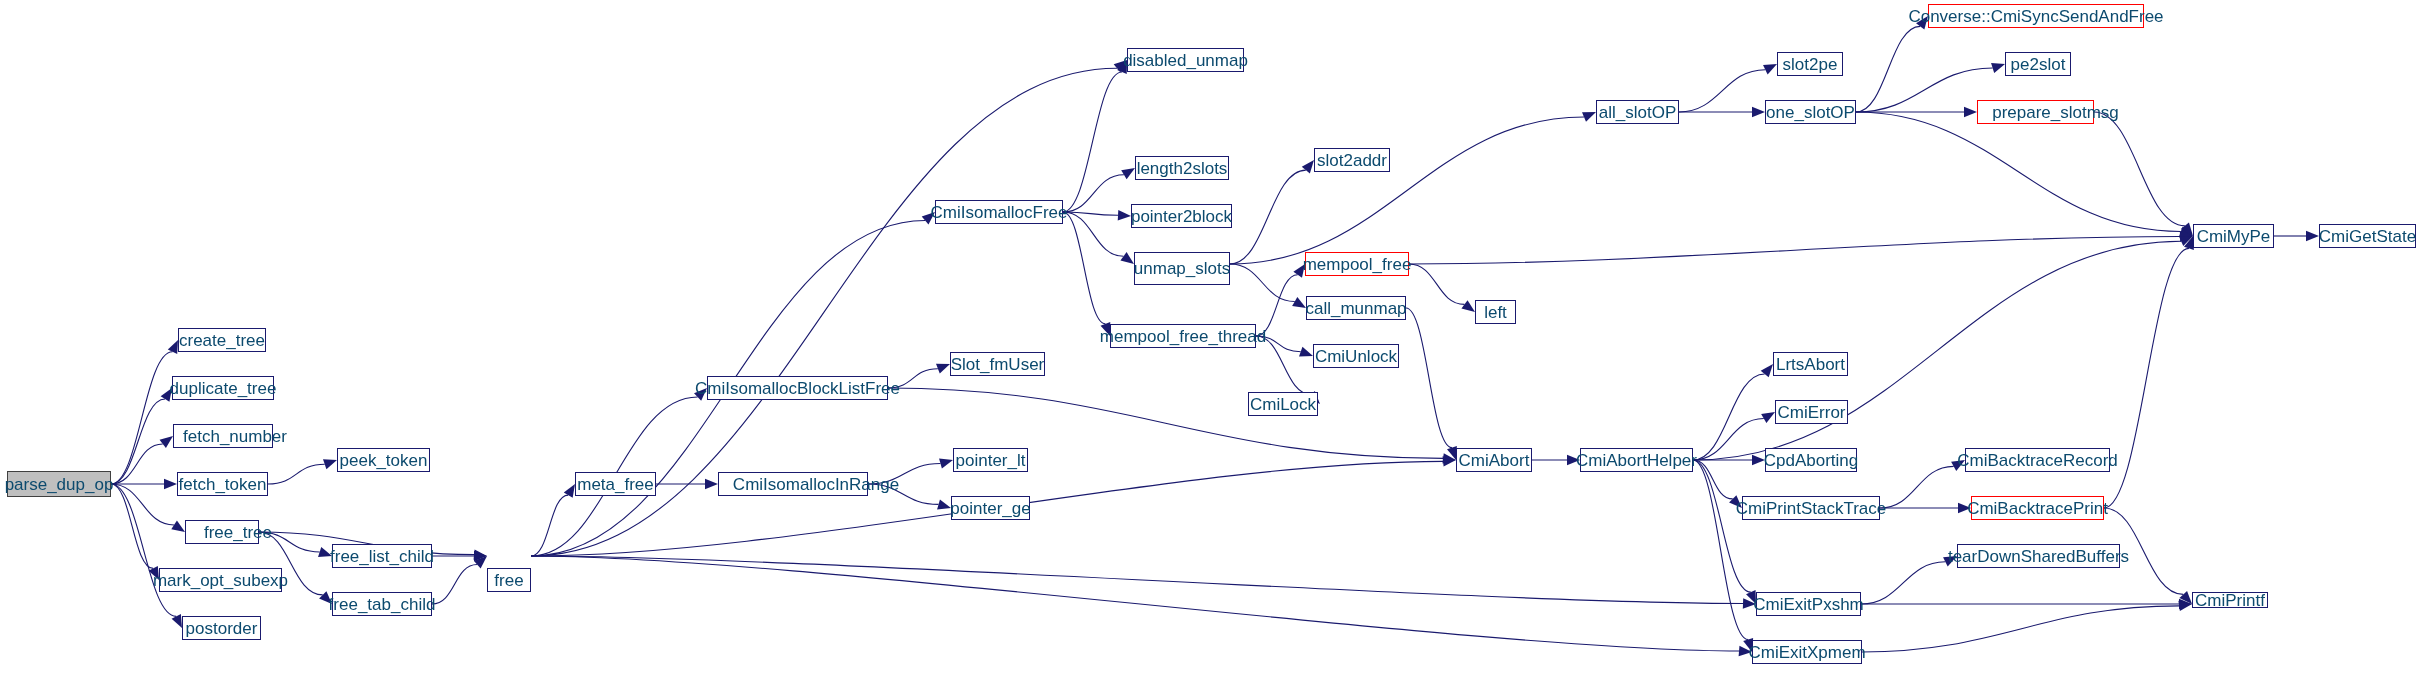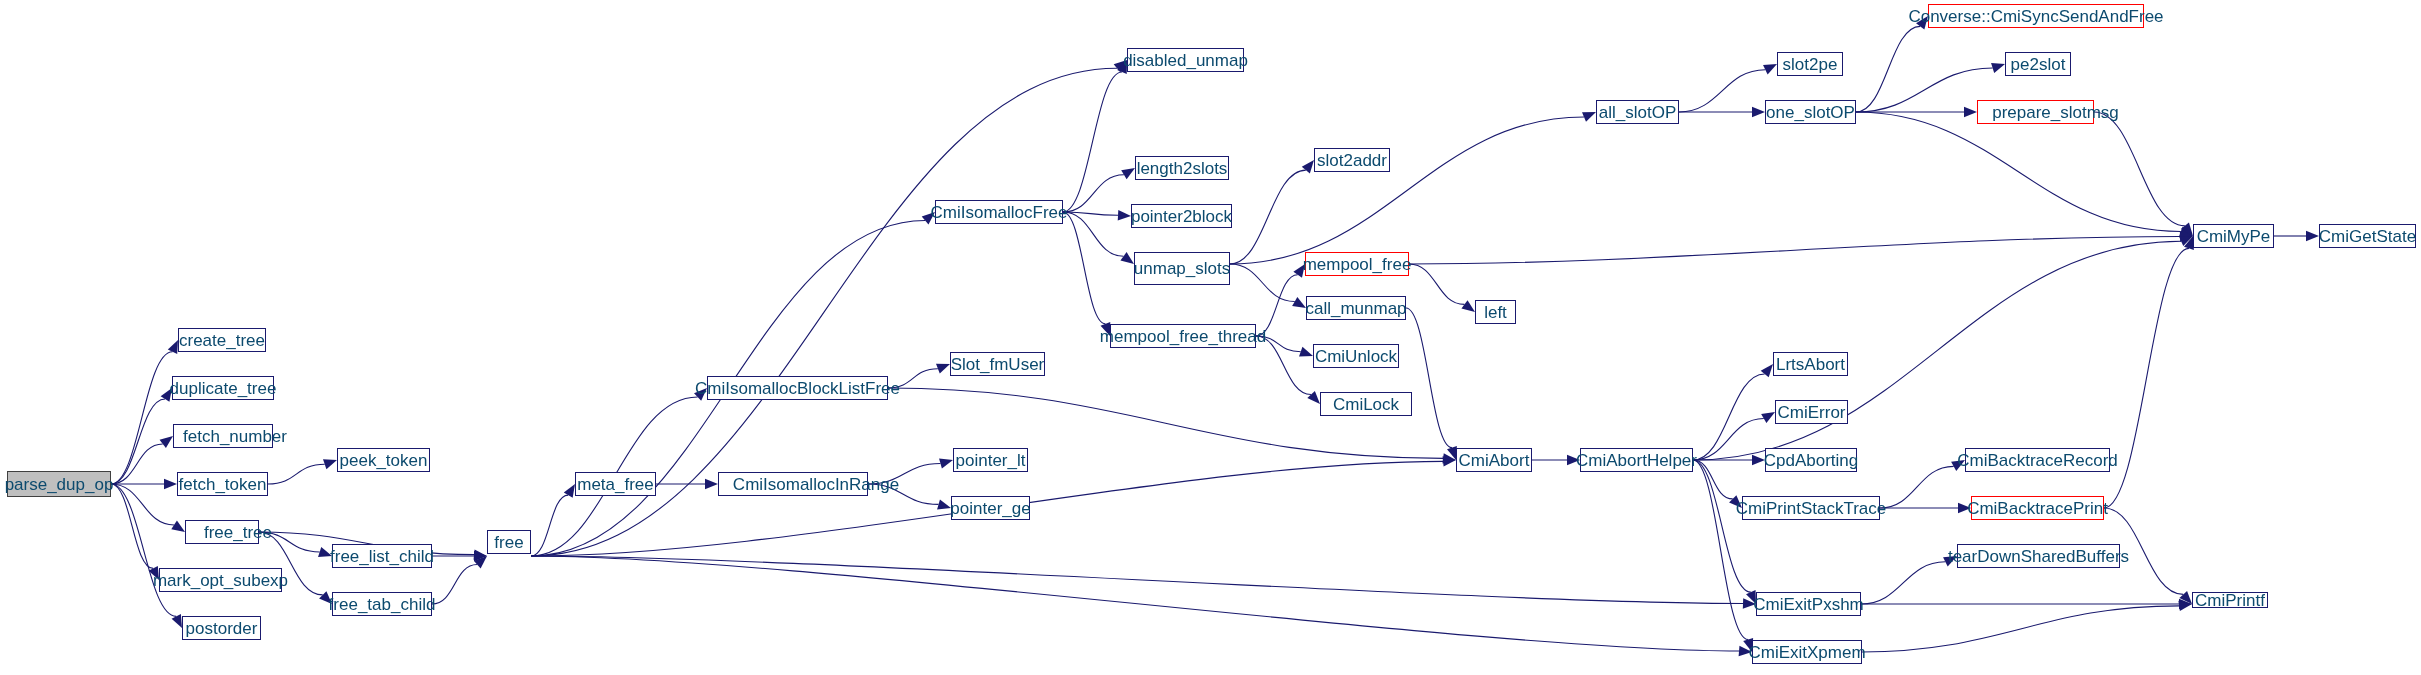--- a/index.html
+++ b/index.html
@@ -186,21 +186,21 @@
       </div>
       <div class="node" style="left: 182px; top: 616px; width: 79px; height: 24px;">
         <span>postorder</span>
       </div>
       <div class="node" style="left: 332px; top: 544px; width: 100px; height: 24px;">
         <span>free_list_child</span>
       </div>
       <div class="node" style="left: 332px; top: 592px; width: 100px; height: 24px;">
         <span>free_tab_child</span>
       </div>
-      <div class="node" style="left: 487px; top: 530px; width: 44px; height: 24px;">
+      <div class="node" style="left: 487px; top: 568px; width: 44px; height: 24px;">
         <span>free</span>
       </div>
       <div class="node" style="left: 575px; top: 472px; width: 81px; height: 24px;">
         <span>meta_free</span>
       </div>
       <div class="node" style="left: 718px; top: 472px; width: 150px; height: 24px; padding-left: 46px;">
         <span>CmiIsomallocInRange</span>
       </div>
       <div class="node" style="left: 953px; top: 448px; width: 75px; height: 24px;">
         <span>pointer_lt</span>
@@ -237,21 +237,21 @@
       </div>
       <div class="node" style="left: 1306px; top: 296px; width: 100px; height: 24px;">
         <span>call_munmap</span>
       </div>
       <div class="node" style="left: 1475px; top: 300px; width: 41px; height: 24px;">
         <span>left</span>
       </div>
       <div class="node" style="left: 1313px; top: 344px; width: 86px; height: 24px;">
         <span>CmiUnlock</span>
       </div>
-      <div class="node" style="left: 1320px; top: 392px; width: 92px; height: 24px;">
+      <div class="node" style="left: 1248px; top: 392px; width: 70px; height: 24px;">
         <span>CmiLock</span>
       </div>
       <div class="node" style="left: 1127px; top: 48px; width: 117px; height: 24px;">
         <span>disabled_unmap</span>
       </div>
       <div class="node" style="left: 1596px; top: 100px; width: 83px; height: 24px;">
         <span>all_slotOP</span>
       </div>
       <div class="node" style="left: 1765px; top: 100px; width: 91px; height: 24px;">
         <span>one_slotOP</span>

